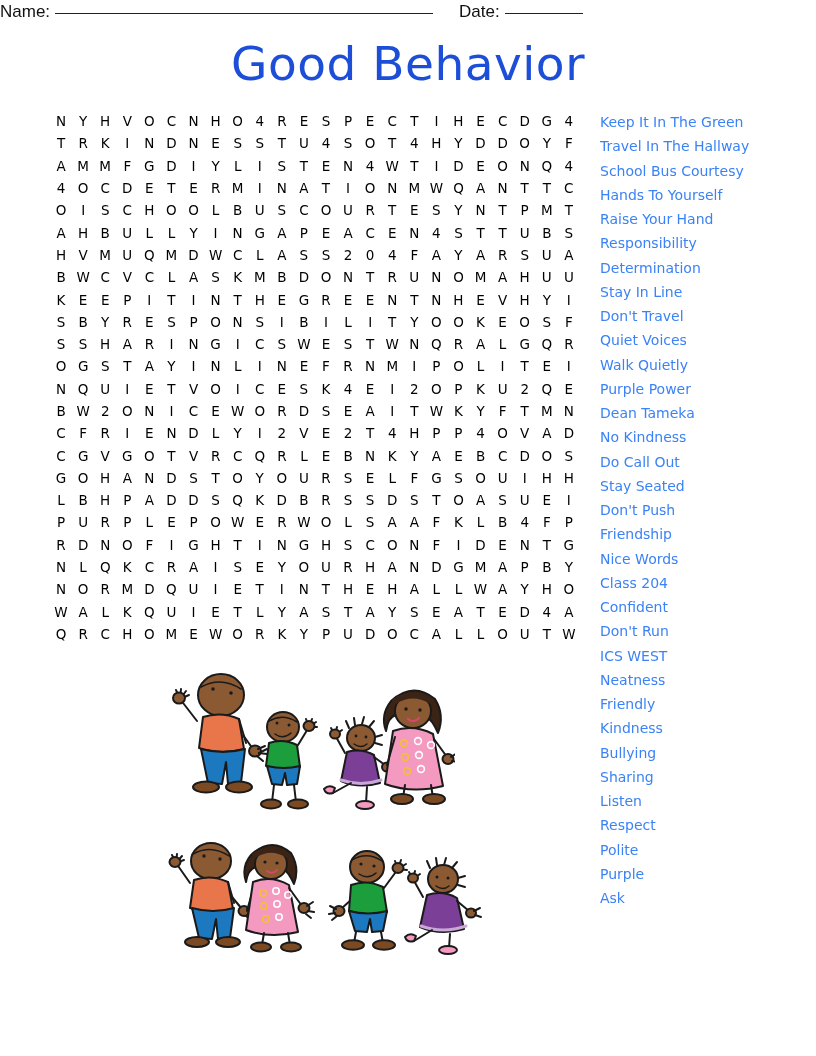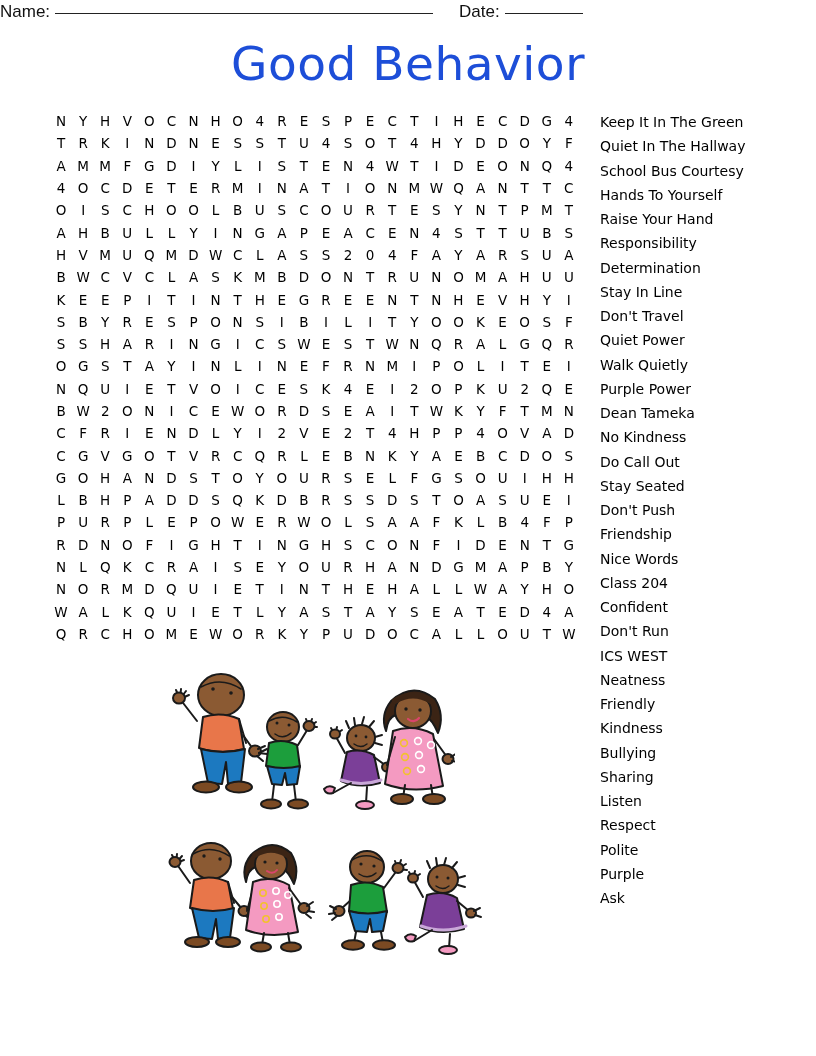--- a/index.html
+++ b/index.html
@@ -93,21 +93,21 @@
     left: 600px;
     width: 205px;
     display: flex;
     flex-direction: column;
   }
   .word {
     font-family: "DejaVu Sans", sans-serif;
     font-size: 14px;
     line-height: 24.25px;
     height: 24.25px;
-    color: #000000;
+    color: #3b82f6;
     white-space: nowrap;
   }
 
   
   .art-top {
     position: absolute;
     top: 665px;
     left: 155px;
     width: 300px;
     height: 150px;
@@ -757,29 +757,29 @@
         <div class="cell">L</div>
         <div class="cell">O</div>
         <div class="cell">U</div>
         <div class="cell">T</div>
         <div class="cell">W</div>
       </div>
     </div>
 
   <div class="wordlist" id="word-list">
       <div class="word">Keep It In The Green</div>
-      <div class="word">Quiet In The Hallway</div>
+      <div class="word">Travel In The Hallway</div>
       <div class="word">School Bus Courtesy</div>
       <div class="word">Hands To Yourself</div>
       <div class="word">Raise Your Hand</div>
       <div class="word">Responsibility</div>
       <div class="word">Determination</div>
       <div class="word">Stay In Line</div>
       <div class="word">Don't Travel</div>
-      <div class="word">Quiet Power</div>
+      <div class="word">Quiet Voices</div>
       <div class="word">Walk Quietly</div>
       <div class="word">Purple Power</div>
       <div class="word">Dean Tameka</div>
       <div class="word">No Kindness</div>
       <div class="word">Do Call Out</div>
       <div class="word">Stay Seated</div>
       <div class="word">Don't Push</div>
       <div class="word">Friendship</div>
       <div class="word">Nice Words</div>
       <div class="word">Class 204</div>

